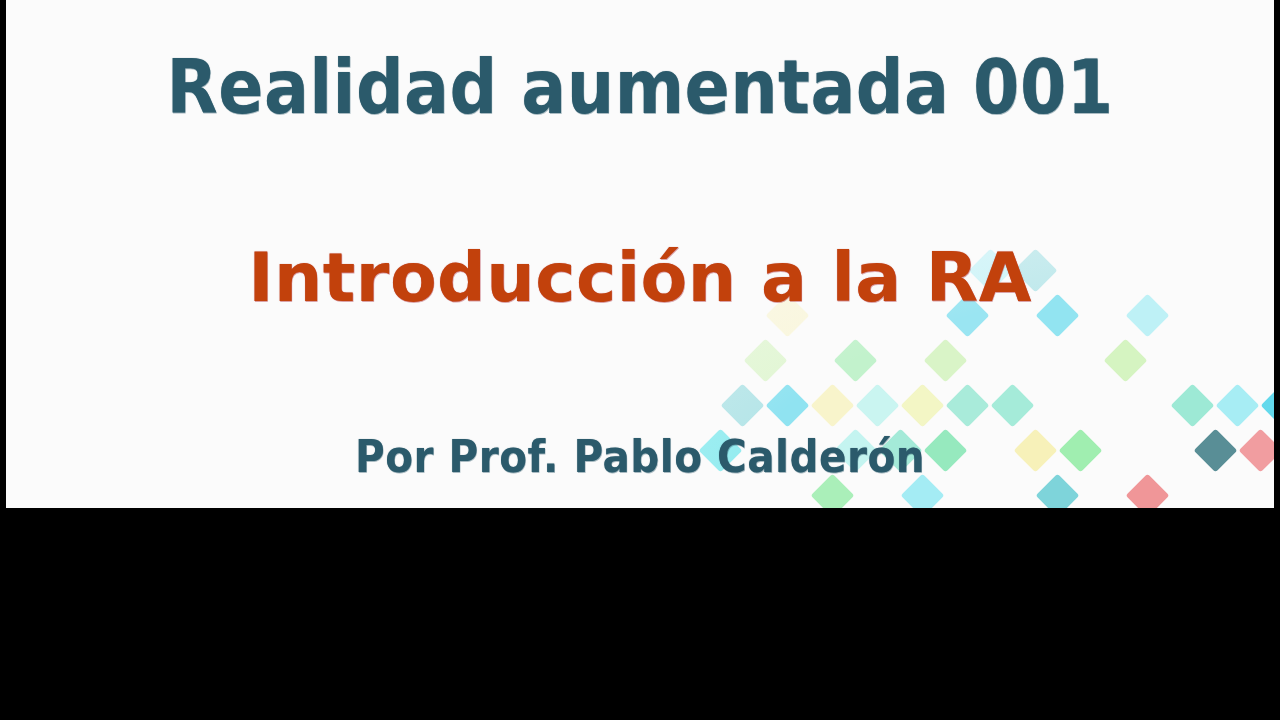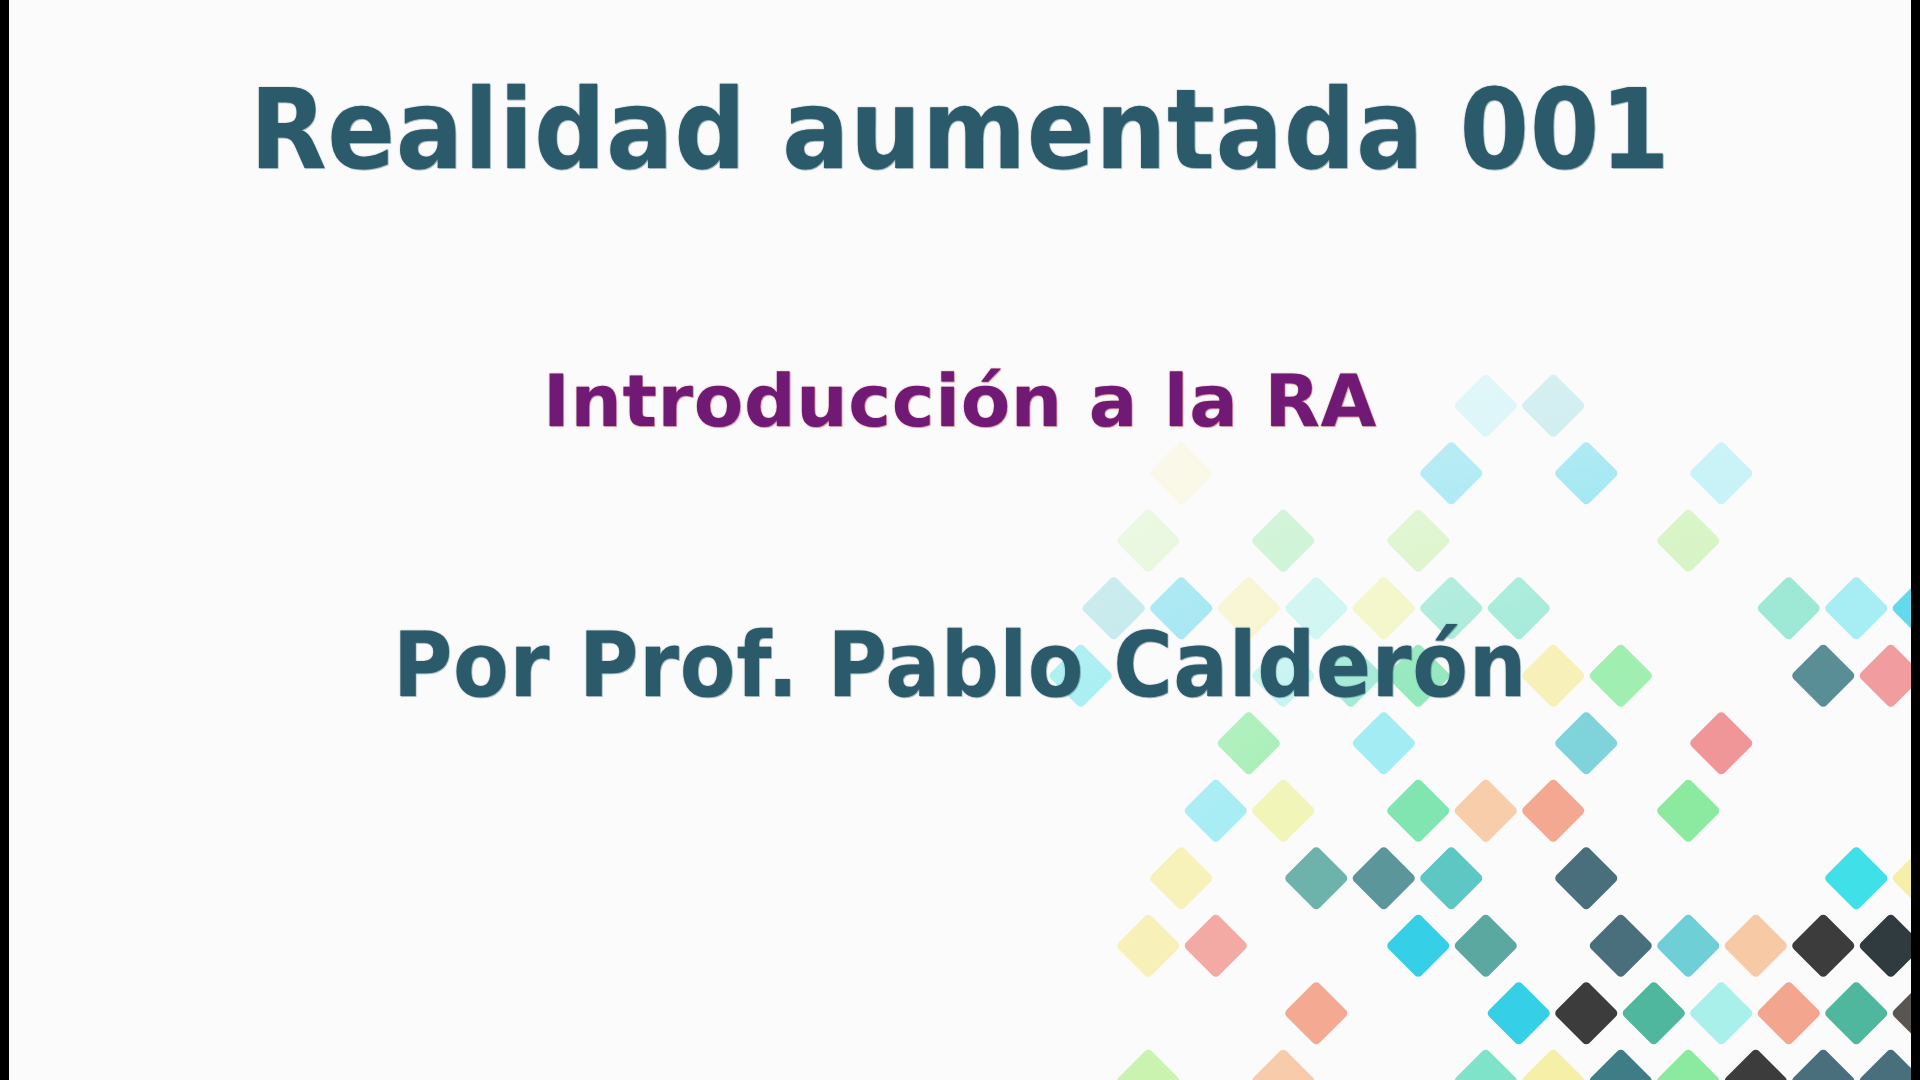--- a/index.html
+++ b/index.html
@@ -4,21 +4,21 @@
 <title>Realidad aumentada 001</title>
 <style>
   html, body {
     margin: 0;
     padding: 0;
     background: #000;
   }
   #slide {
     position: relative;
     width: 1280px;
-    height: 720px;
+    height: 508px;
     overflow: hidden;
     background: #fbfbfb;
     font-family: "DejaVu Sans", "Liberation Sans", sans-serif;
   }
 
   
   .bar {
     position: absolute;
     top: 0;
     height: 720px;
@@ -82,35 +82,35 @@
   #title-line-1 {
     font-size: 74px;
     margin-top: 50px;
   }
   #title-line-2 {
     font-size: 74px;
     margin-top: 12px;
   }
 
   #subtitle {
-    font-size: 48px;
+    font-size: 68px;
     font-weight: 700;
     letter-spacing: 0.5px;
     line-height: 1.0;
     text-align: center;
     white-space: nowrap;
-    color: #701a75;
+    color: #c2410c;
     margin-top: 120px;
     text-shadow:
       0 0 1px rgba(170,26,40,0.55),
       0.6px 0.6px 0 rgba(170,26,40,0.35);
   }
 
   #author {
-    font-size: 60px;
+    font-size: 45px;
     margin-top: 122px;
   }
 </style>
 </head>
 <body>
 
 <div id="slide">
 
   <div id="mosaic">
       <div class="dmd" style="left: 974.5px; top: 254.5px; width: 31px; height: 31px; background: rgb(142, 233, 242); opacity: 0.406;"></div>

